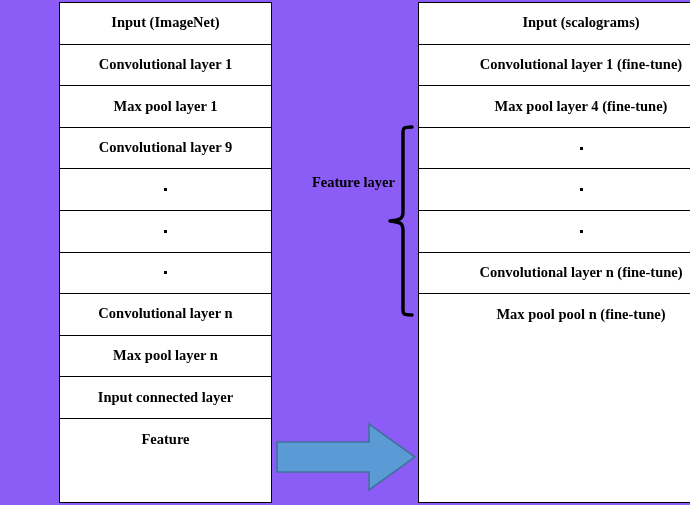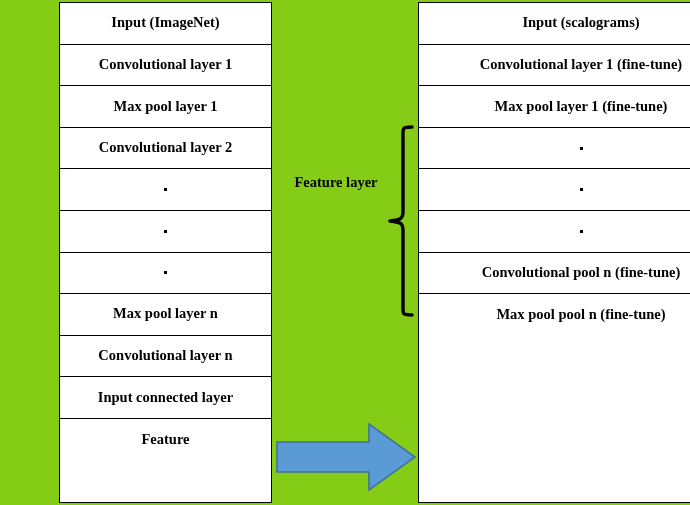--- a/index.html
+++ b/index.html
@@ -2,21 +2,21 @@
 <html><head>
 <meta charset="utf-8">
 <style>
   * { box-sizing: border-box; margin: 0; padding: 0; }
   html, body {
     width: 690px; height: 505px;
     background: #ffffff;
     font-family: "Liberation Serif", "DejaVu Serif", serif;
     overflow: hidden;
   }
-  #stage { position: relative; width: 690px; height: 505px; background:#84cc16; }
+  #stage { position: relative; width: 690px; height: 505px; background:#8b5cf6; }
 
   .column {
     position: absolute;
     border: 1px solid #000;
     background: #fff;
     display: flex;
     flex-direction: column;
   }
   #left-column  { left: 59px;  top: 2px; width: 213px; height: 501px; }
   #right-column { left: 418px; top: 2px; width: 326px; height: 501px; }
@@ -49,21 +49,21 @@
     width: 3px; height: 3px;
     background: #000;
   }
 
   
   #feature-label {
     position: absolute;
     left: 277px;
     top: 163px;
     width: 118px;
-    text-align: center;
+    text-align: right;
     font-weight: bold;
     font-size: 14.5px;
     color: #000;
     line-height: 38px;
   }
   #feature-label .line2 { display: block; }
 
   #brace {
     position: absolute;
     left: 388px;
@@ -90,66 +90,66 @@
     <div class="cell">
         <span>Input (ImageNet)</span>
       </div>
     <div class="cell">
         <span>Convolutional layer 1</span>
       </div>
     <div class="cell">
         <span>Max pool layer 1</span>
       </div>
     <div class="cell">
-        <span>Convolutional layer 2</span>
+        <span>Convolutional layer 9</span>
       </div>
     <div class="cell dots">
         <span class="dot-glyph"></span>
       </div>
     <div class="cell dots">
         <span class="dot-glyph"></span>
       </div>
     <div class="cell dots">
         <span class="dot-glyph"></span>
       </div>
     <div class="cell">
-        <span>Max pool layer n</span>
+        <span>Convolutional layer n</span>
       </div>
     <div class="cell">
-        <span>Convolutional layer n</span>
+        <span>Max pool layer n</span>
       </div>
     <div class="cell">
         <span>Input connected layer</span>
       </div>
     <div class="cell">
         <span>Feature</span>
       </div>
   </div>
 
   <div id="right-column" class="column">
     <div class="cell">
         <span>Input (scalograms)</span>
       </div>
     <div class="cell">
         <span>Convolutional layer 1 (fine-tune)</span>
       </div>
     <div class="cell">
-        <span>Max pool layer 1 (fine-tune)</span>
+        <span>Max pool layer 4 (fine-tune)</span>
       </div>
     <div class="cell dots">
         <span class="dot-glyph"></span>
       </div>
     <div class="cell dots">
         <span class="dot-glyph"></span>
       </div>
     <div class="cell dots">
         <span class="dot-glyph"></span>
       </div>
     <div class="cell">
-        <span>Convolutional pool n (fine-tune)</span>
+        <span>Convolutional layer n (fine-tune)</span>
       </div>
     <div class="cell">
         <span>Max pool pool n (fine-tune)</span>
       </div>
   </div>
 
   <div id="feature-label">
     <span>Feature layer</span>
   </div>
 

